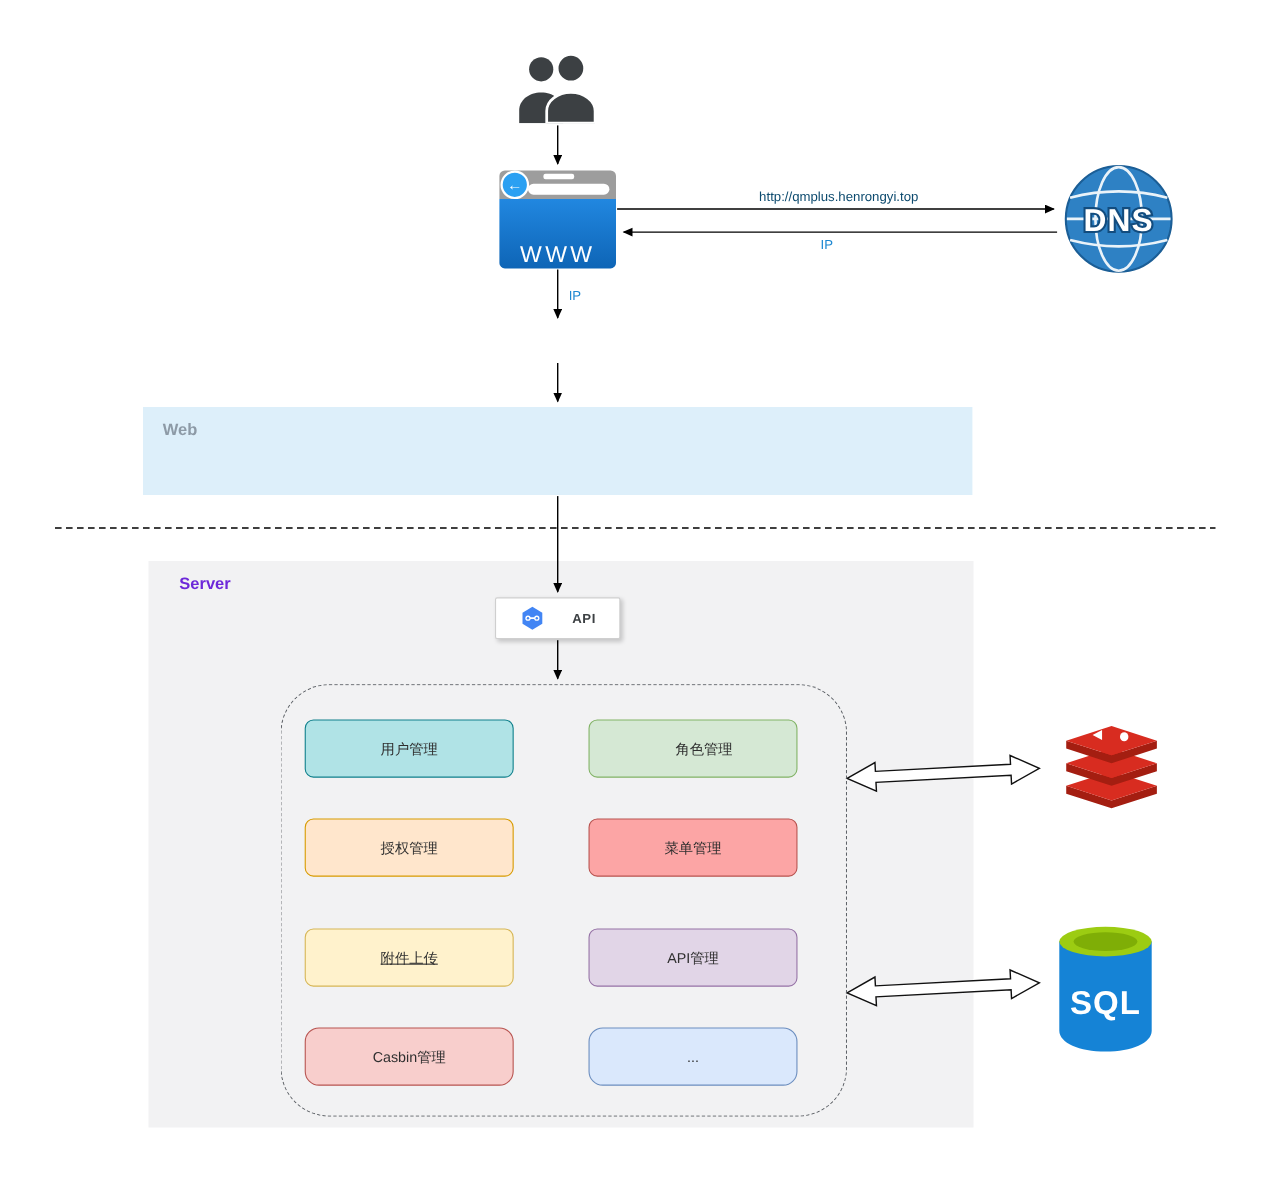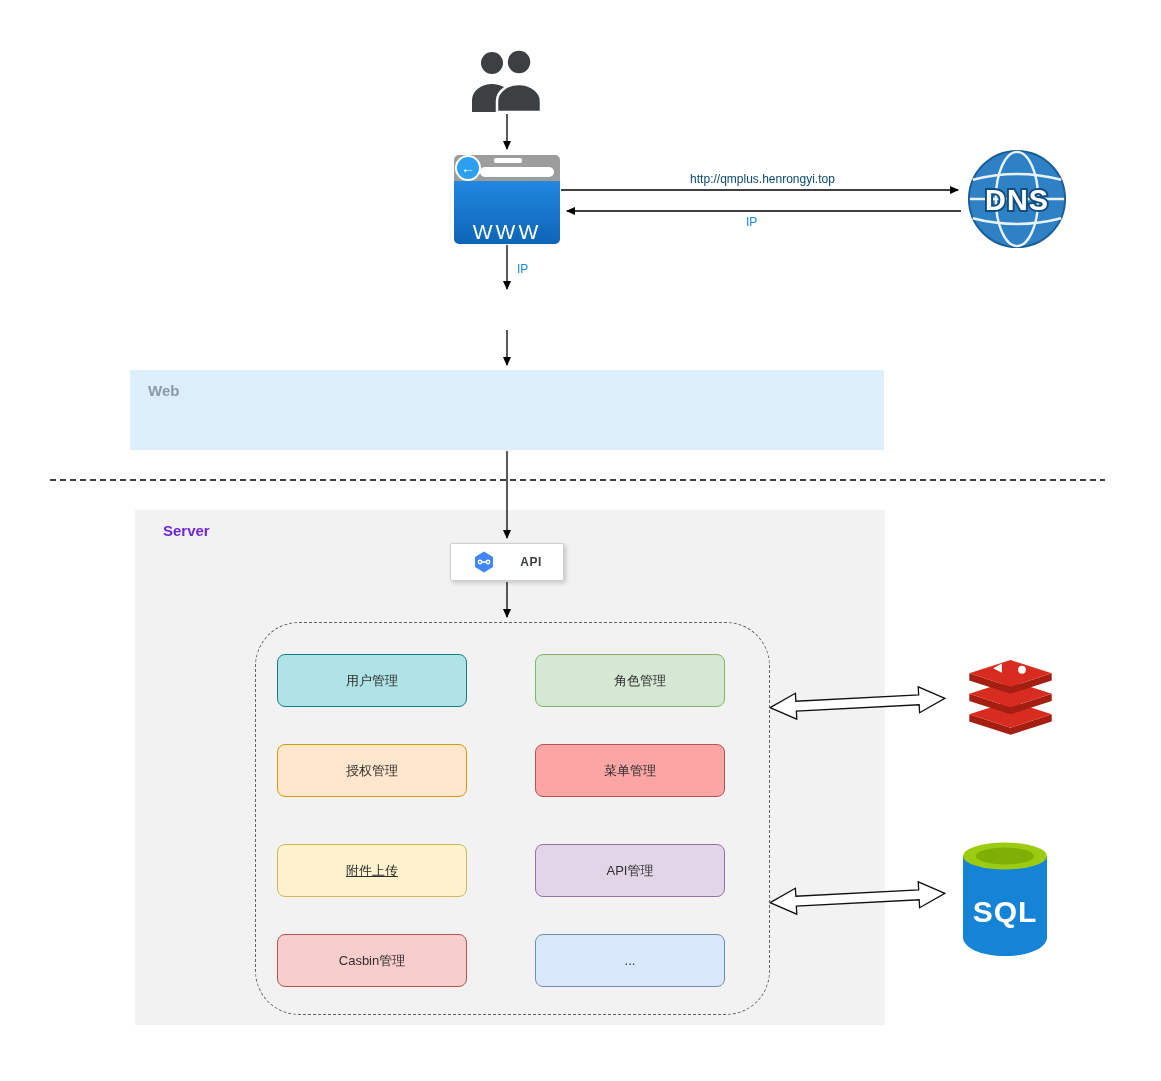--- a/index.html
+++ b/index.html
@@ -37,21 +37,21 @@
               display: flex; align-items: center; justify-content: center; gap: 24px; box-sizing: border-box; }
   .api-node .api-text { font-size: 12px; font-weight: bold; color: #3c4043; letter-spacing: 0.5px; }
 
   
   .modules-container { position: absolute; left: 255px; top: 622px; width: 515px; height: 393px;
                        border: 1.5px dashed #5f6368; border-radius: 44px; box-sizing: border-box; }
   .module { position: absolute; width: 190px; height: 53px; border: 1px solid #999; border-radius: 8px;
             display: flex; align-items: center; justify-content: center; font-size: 13px; color: #2f2f2f;
             box-sizing: border-box; }
   .col1 { left: 277px; } .col2 { left: 535px; }
-  .row1 { top: 654px; } .row2 { top: 744px; } .row3 { top: 844px; } .row4 { top: 934px; }
+  .row1 { top: 654px; } .row2 { top: 744px; } .row3 { top: 844px; } .row4 { top: 934px; border-radius: 13px; }
 
   
   .edge-label { position: absolute; font-size: 12px; color: #1e88d2; }
   .lbl-request { left: 635px; top: 172px; width: 255px; text-align: center; }
   .lbl-dns-ip { left: 746px; top: 215px; }
   .lbl-client-ip { left: 517px; top: 262px; }
 
   
   .icon-wrap { position: absolute; }
 </style>

